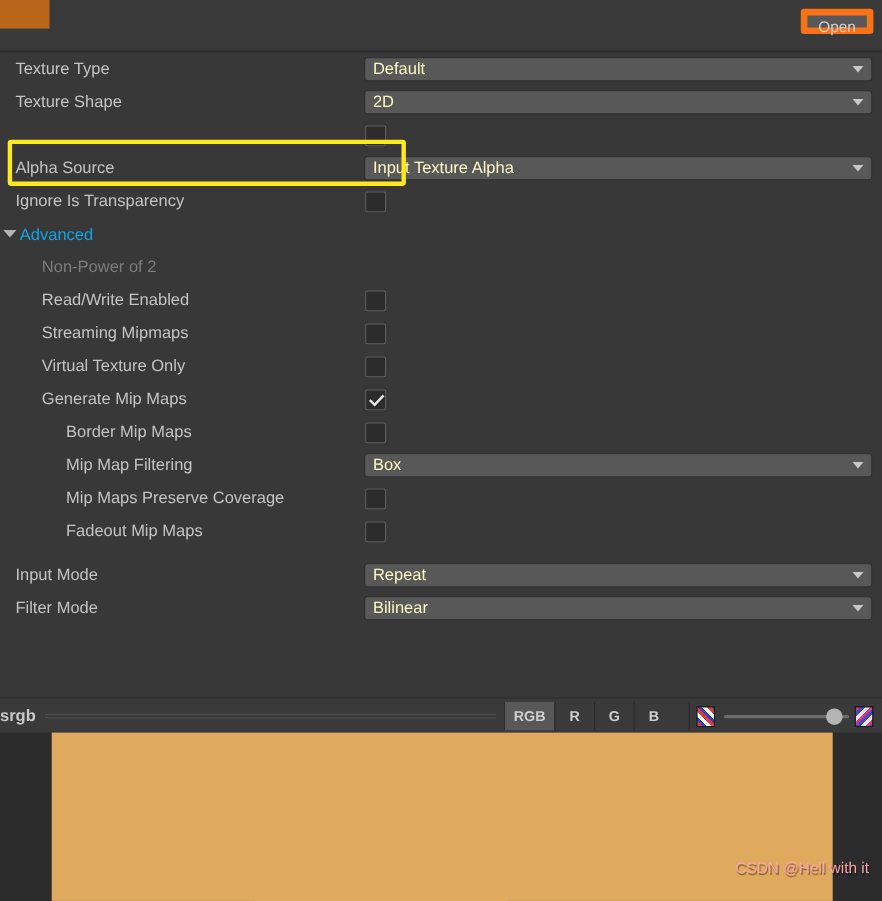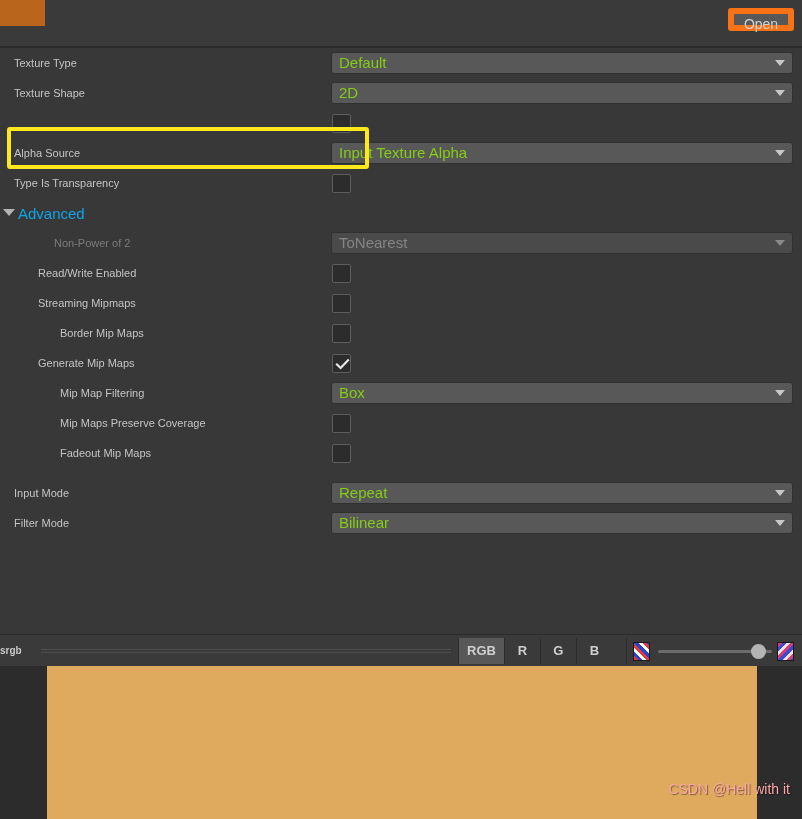--- a/index.html
+++ b/index.html
@@ -21,34 +21,34 @@
     cursor: pointer;
   }
   .topbar-rule { position: absolute; left: 0; top: 46px; width: 802px; height: 2px; background: #2b2b2b; }
 
   
   .inspector { position: absolute; left: 0; top: 48px; width: 802px; height: 586px; background: #383838; }
 
   .row { position: relative; width: 802px; height: 30px; }
   .row .label {
     position: absolute; left: 14px; top: 0; height: 30px; line-height: 30px;
-    font-size: 11px; color: #c4c4c4; white-space: nowrap;
+    font-size: 15px; color: #c4c4c4; white-space: nowrap;
   }
   .row.indent1 .label { left: 38px; }
   .row.indent2 .label { left: 60px; }
-  .row .label.disabled { color: #7c7c7c; margin-left: 16px; }
+  .row .label.disabled { color: #7c7c7c; }
 
   .dropdown {
     position: absolute; left: 331px; top: 4px; width: 462px; height: 22px;
     background: #585858; border: 1px solid #303030; border-radius: 3px;
     cursor: pointer;
   }
   .dropdown .dd-text {
     position: absolute; left: 7px; top: 0; height: 20px; line-height: 20px;
-    font-size: 15px; color: #84cc16; white-space: nowrap;
+    font-size: 15px; color: #fef9c3; white-space: nowrap;
   }
   .dropdown.disabled { background: #4a4a4a; }
   .dropdown.disabled .dd-text { color: #858585; }
   .dd-arrow {
     position: absolute; right: 7px; top: 7px;
     width: 0; height: 0;
     border-left: 5px solid transparent; border-right: 5px solid transparent;
     border-top: 6px solid #c8c8c8;
   }
   .dropdown.disabled .dd-arrow { border-top-color: #8a8a8a; }
@@ -81,21 +81,21 @@
     pointer-events: none;
   }
 
   
   .prev-toolbar {
     position: absolute; left: 0; top: 634px; width: 802px; height: 32px;
     background: #3a3a3a; border-top: 1px solid #2b2b2b;
   }
   .prev-name {
     position: absolute; left: 0; top: 0; height: 32px; line-height: 32px;
-    font-size: 10px; font-weight: bold; color: #c9c9c9;
+    font-size: 15px; font-weight: bold; color: #c9c9c9;
   }
   .prev-sep {
     position: absolute; left: 41px; top: 14px; width: 410px; height: 4px;
     border-top: 1px solid #4e4e4e; border-bottom: 1px solid #4e4e4e;
   }
   .chan-group { position: absolute; left: 458px; top: 3px; height: 26px; display: flex; }
   .chan-btn {
     height: 26px; min-width: 36px; padding: 0 8px;
     background: #3a3a3a; border-left: 1px solid #2b2b2b;
     color: #cfcfcf; font-size: 13px; font-weight: bold;
@@ -160,55 +160,55 @@
           <div class="checkbox"></div>
         </div>
         <div class="row">
           <span class="label">Alpha Source</span>
           <div class="dropdown">
             <span class="dd-text">Input Texture Alpha</span>
             <span class="dd-arrow"></span>
           </div>
         </div>
         <div class="row">
-          <span class="label">Type Is Transparency</span>
+          <span class="label">Ignore Is Transparency</span>
           <div class="checkbox"></div>
         </div>
       </div>
     <div class="foldout">
       <span class="tri"></span>
       <span class="label">Advanced</span>
     </div>
     <div id="rows-advanced">
         <div class="row indent1">
           <span class="label disabled">Non-Power of 2</span>
-          <div class="dropdown disabled">
-            <span class="dd-text">ToNearest</span>
-            <span class="dd-arrow"></span>
-          </div>
         </div>
         <div class="row indent1">
           <span class="label">Read/Write Enabled</span>
           <div class="checkbox"></div>
         </div>
         <div class="row indent1">
           <span class="label">Streaming Mipmaps</span>
           <div class="checkbox"></div>
         </div>
-        <div class="row indent2">
-          <span class="label">Border Mip Maps</span>
+        <div class="row indent1">
+          <span class="label">Virtual Texture Only</span>
           <div class="checkbox"></div>
         </div>
         <div class="row indent1">
           <span class="label">Generate Mip Maps</span>
           <div class="checkbox">
             <svg width="15" height="15" viewBox="0 0 15 15">
               <path d="M2 7.5 L5.6 11 L13 3.2" stroke="#e8e8e8" stroke-width="2.2" fill="none" stroke-linecap="square"></path>
             </svg>
           </div>
+        </div>
+        <div class="row indent2">
+          <span class="label">Border Mip Maps</span>
+          <div class="checkbox"></div>
         </div>
         <div class="row indent2">
           <span class="label">Mip Map Filtering</span>
           <div class="dropdown">
             <span class="dd-text">Box</span>
             <span class="dd-arrow"></span>
           </div>
         </div>
         <div class="row indent2">
           <span class="label">Mip Maps Preserve Coverage</span>

